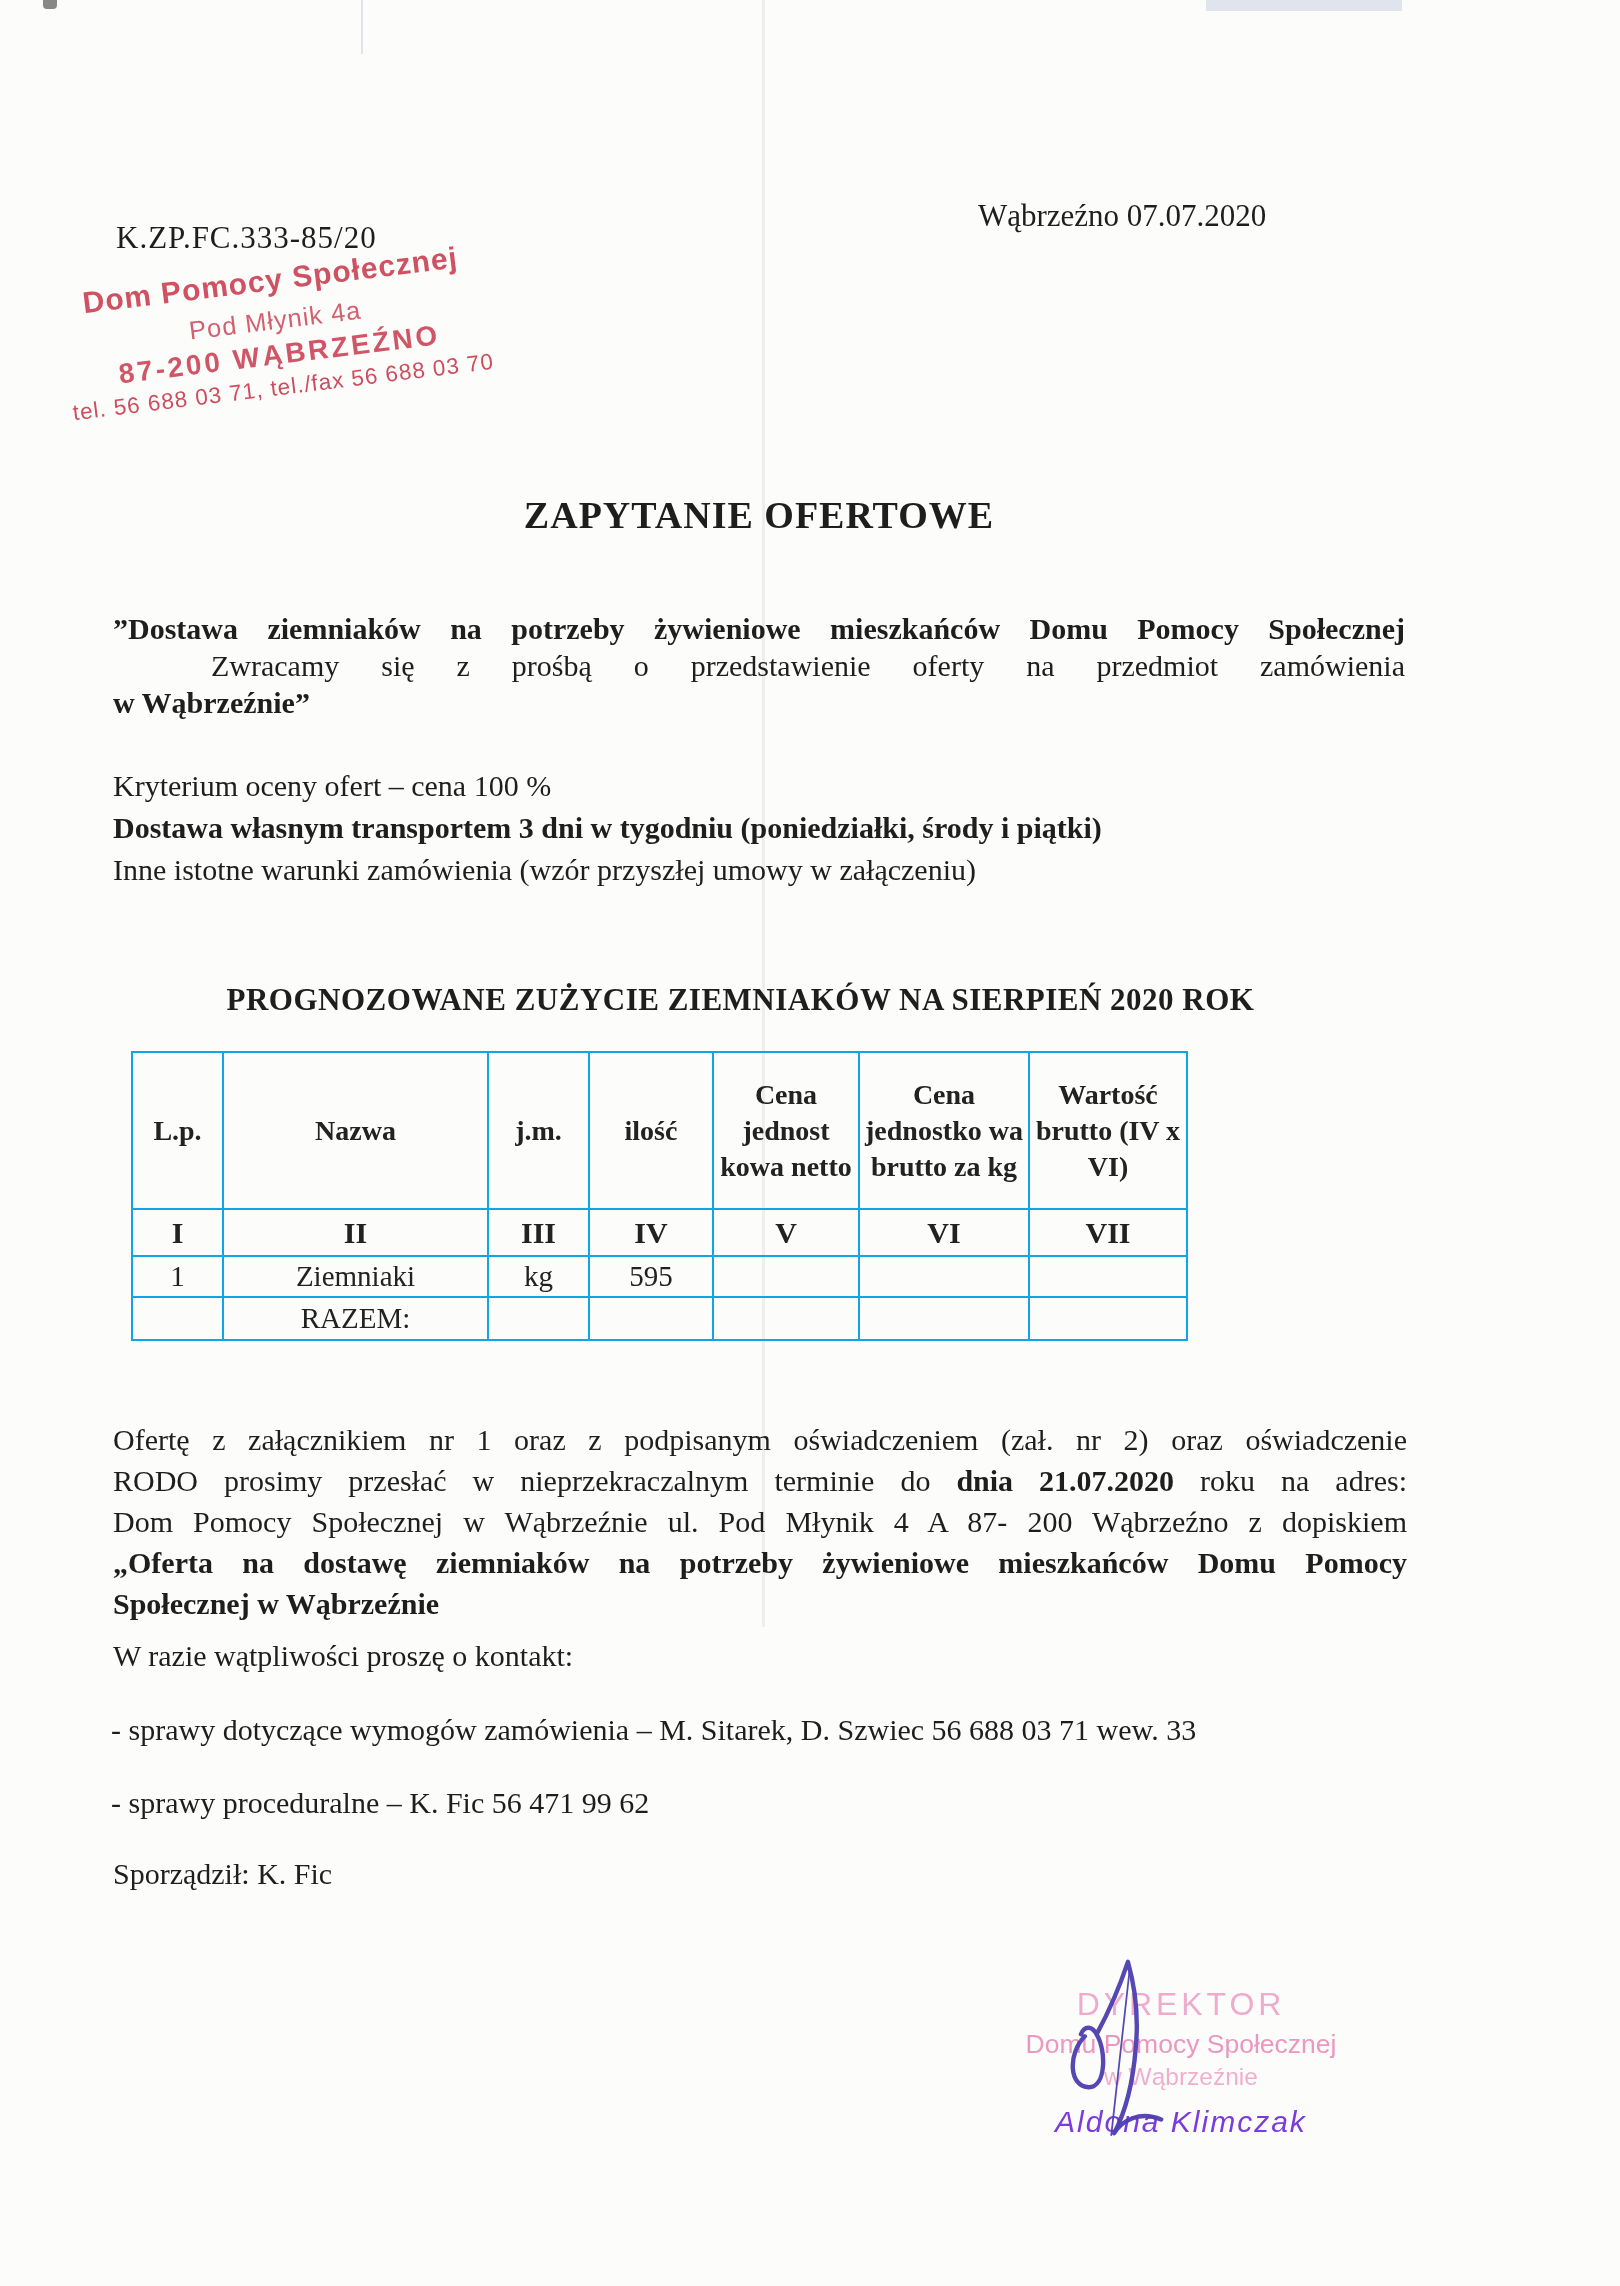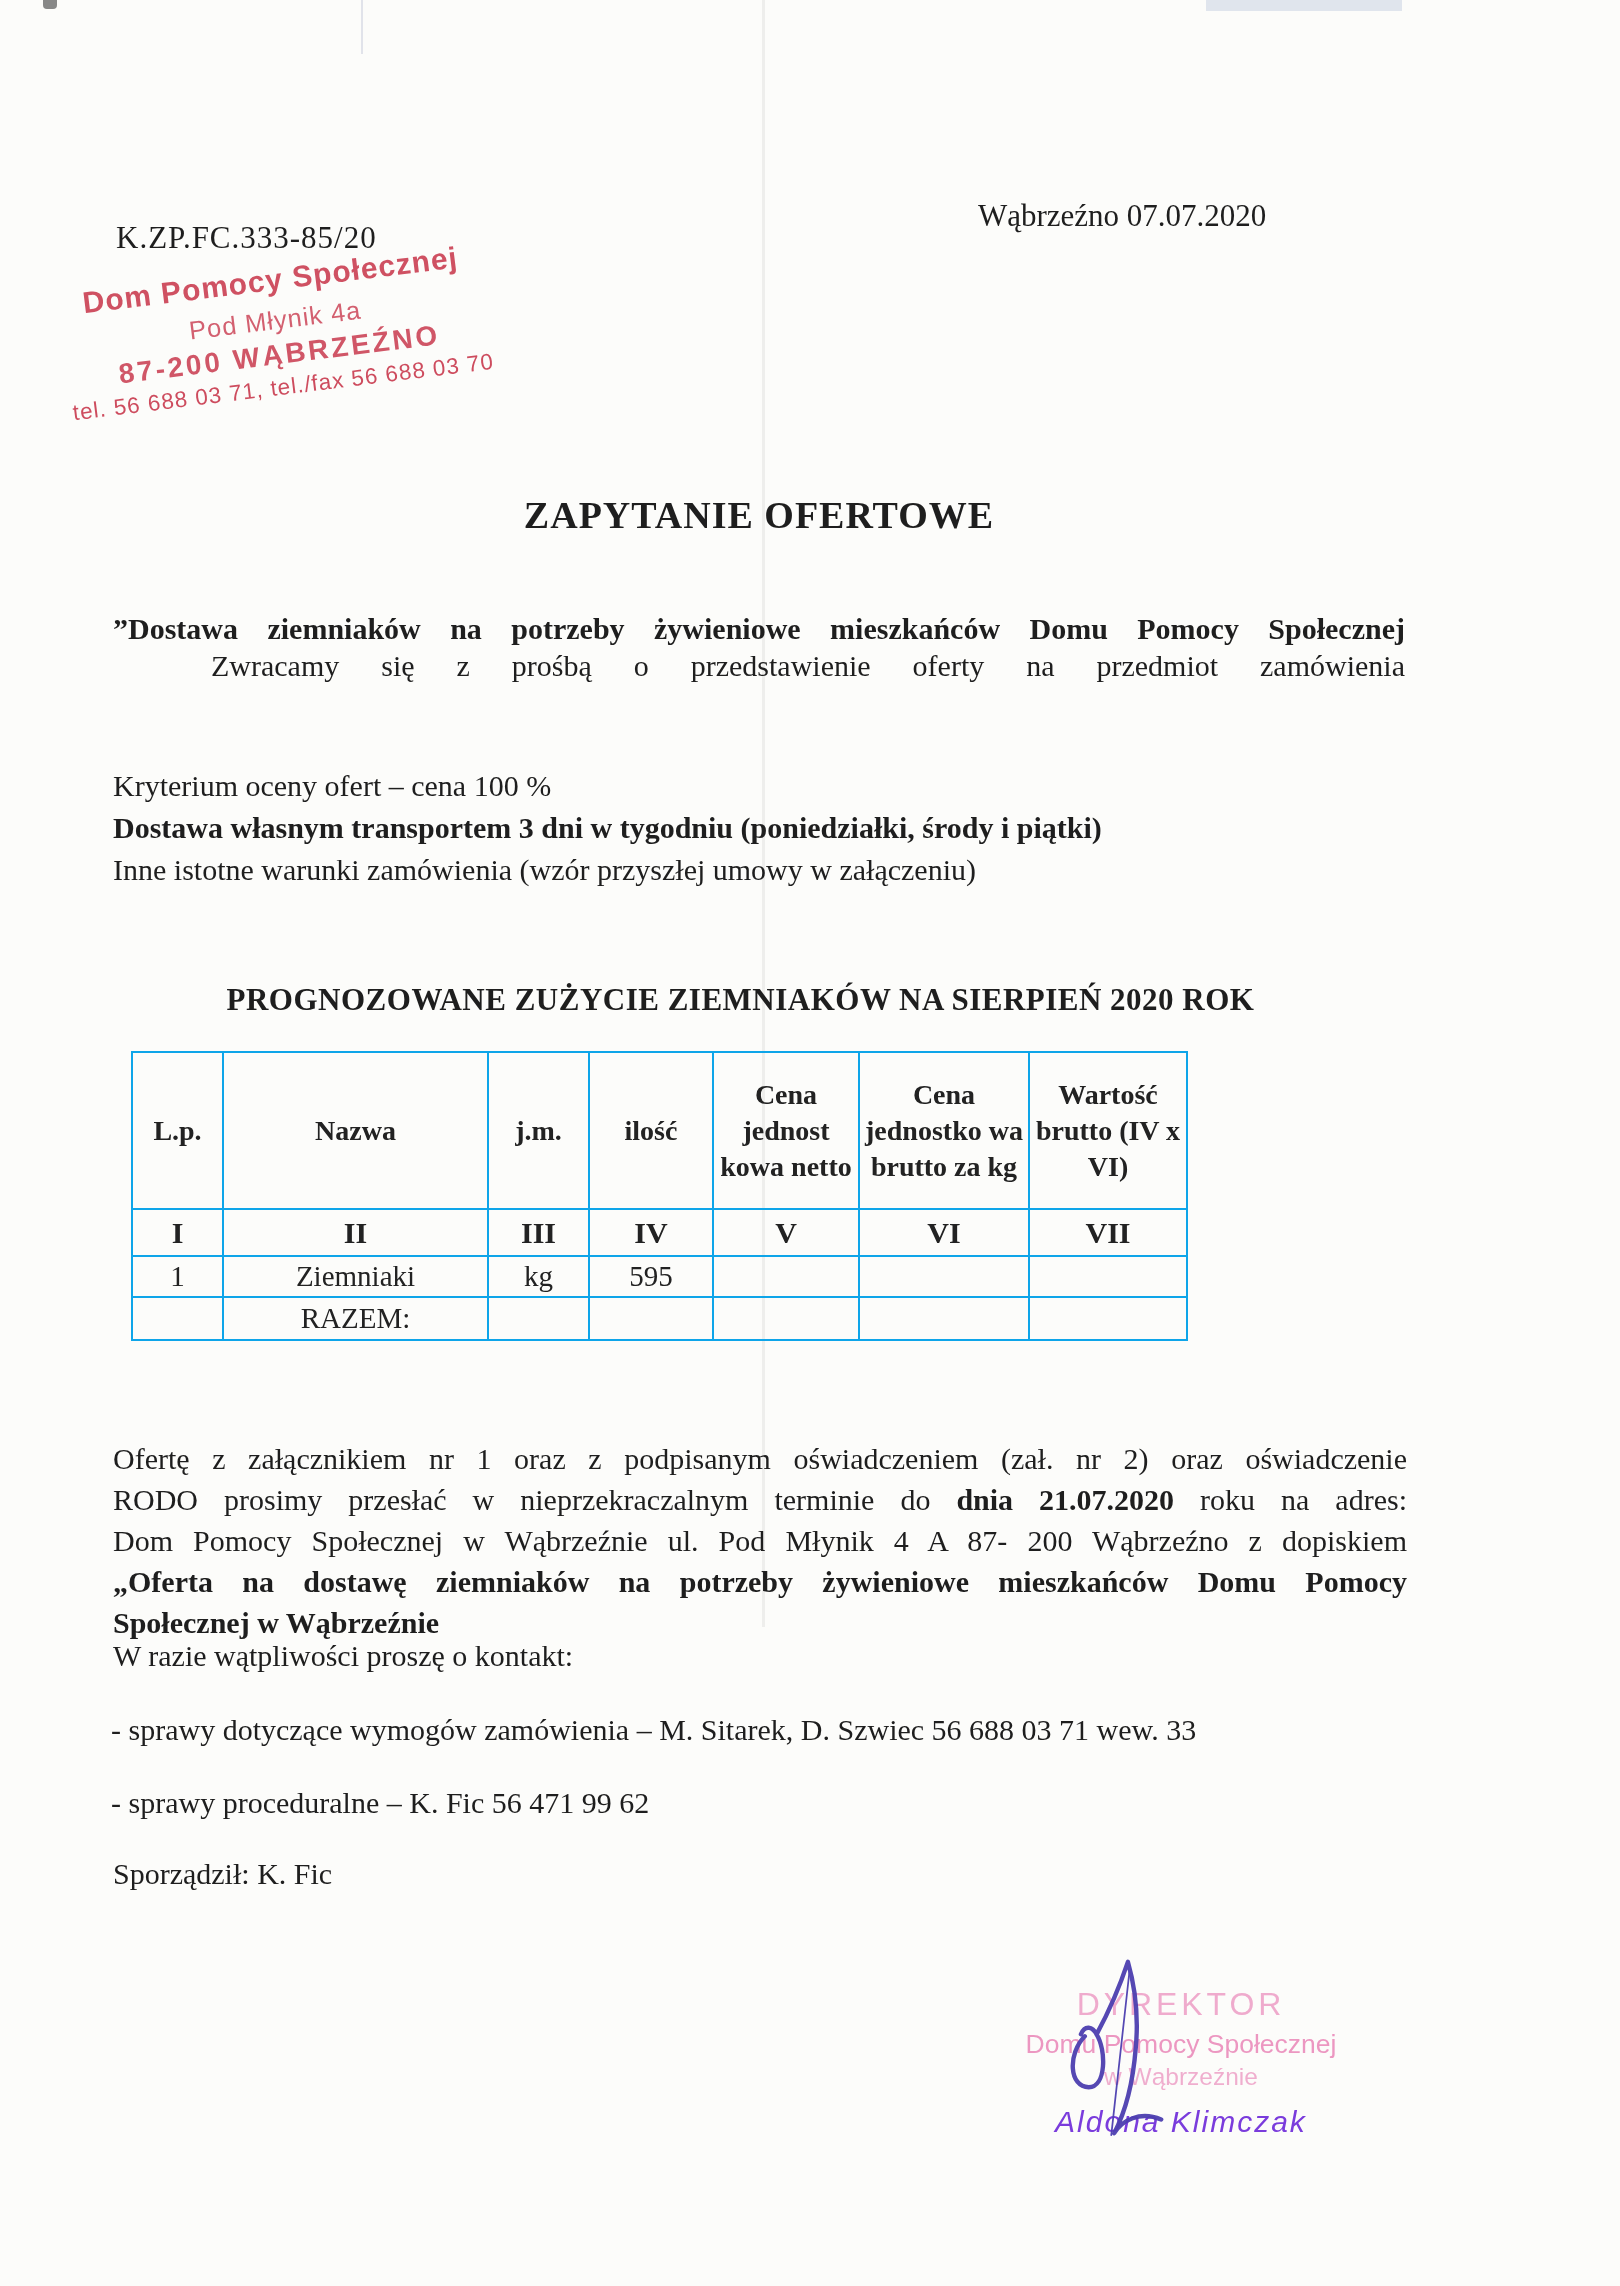--- a/index.html
+++ b/index.html
@@ -66,21 +66,21 @@
     padding:1px 3.9px;overflow:hidden;font-weight:normal;
   }
   table.forecast th{font-weight:bold;line-height:36px;font-size:28px;}
   tr.hdr{height:157px;}
   tr.num{height:47px;}
   tr.num td{font-weight:bold;font-size:30px;}
   tr.item{height:41px;}
   tr.total{height:43px;}
   td.left{text-align:left;padding-left:13.7px;}
 
-  .offer{position:absolute;left:113px;top:1419px;width:1294px;font-size:30px;line-height:41px;margin-top:19px;}
+  .offer{position:absolute;left:113px;top:1419px;width:1294px;font-size:30px;line-height:41px;}
 
   .contact-intro{position:absolute;left:113px;top:1639px;font-size:30px;}
   .contact-1{position:absolute;left:111px;top:1713px;font-size:30px;}
   .contact-2{position:absolute;left:111px;top:1786px;font-size:30px;}
   .prepared{position:absolute;left:113px;top:1857px;font-size:30px;}
 
   
   .director-stamp{
     position:absolute;left:990px;top:1986px;width:382px;text-align:center;
     font-family:"Liberation Sans", sans-serif;color:#e87bb2;
@@ -110,20 +110,21 @@
     <div class="s2">Pod Młynik 4a</div>
     <div class="s3">87-200 WĄBRZEŹNO</div>
     <div class="s4">tel. 56 688 03 71, tel./fax 56 688 03 70</div>
   </div>
 
   <div class="doc-title">ZAPYTANIE OFERTOWE</div>
 
   <div class="intro">
     <div class="jline bold">”Dostawa ziemniaków na potrzeby żywieniowe mieszkańców Domu Pomocy Społecznej</div>
     <div class="jline indent">Zwracamy się z prośbą o przedstawienie oferty na przedmiot zamówienia</div>
+    <div class="bold">w Wąbrzeźnie”</div>
   </div>
 
   <div class="terms">
     <div>Kryterium oceny ofert – cena 100 %</div>
     <div class="bold">Dostawa własnym transportem 3 dni w tygodniu (poniedziałki, środy i piątki)</div>
     <div>Inne istotne warunki zamówienia (wzór przyszłej umowy w załączeniu)</div>
   </div>
 
   <div class="forecast-heading">PROGNOZOWANE ZUŻYCIE ZIEMNIAKÓW NA SIERPIEŃ 2020 ROK</div>
 

